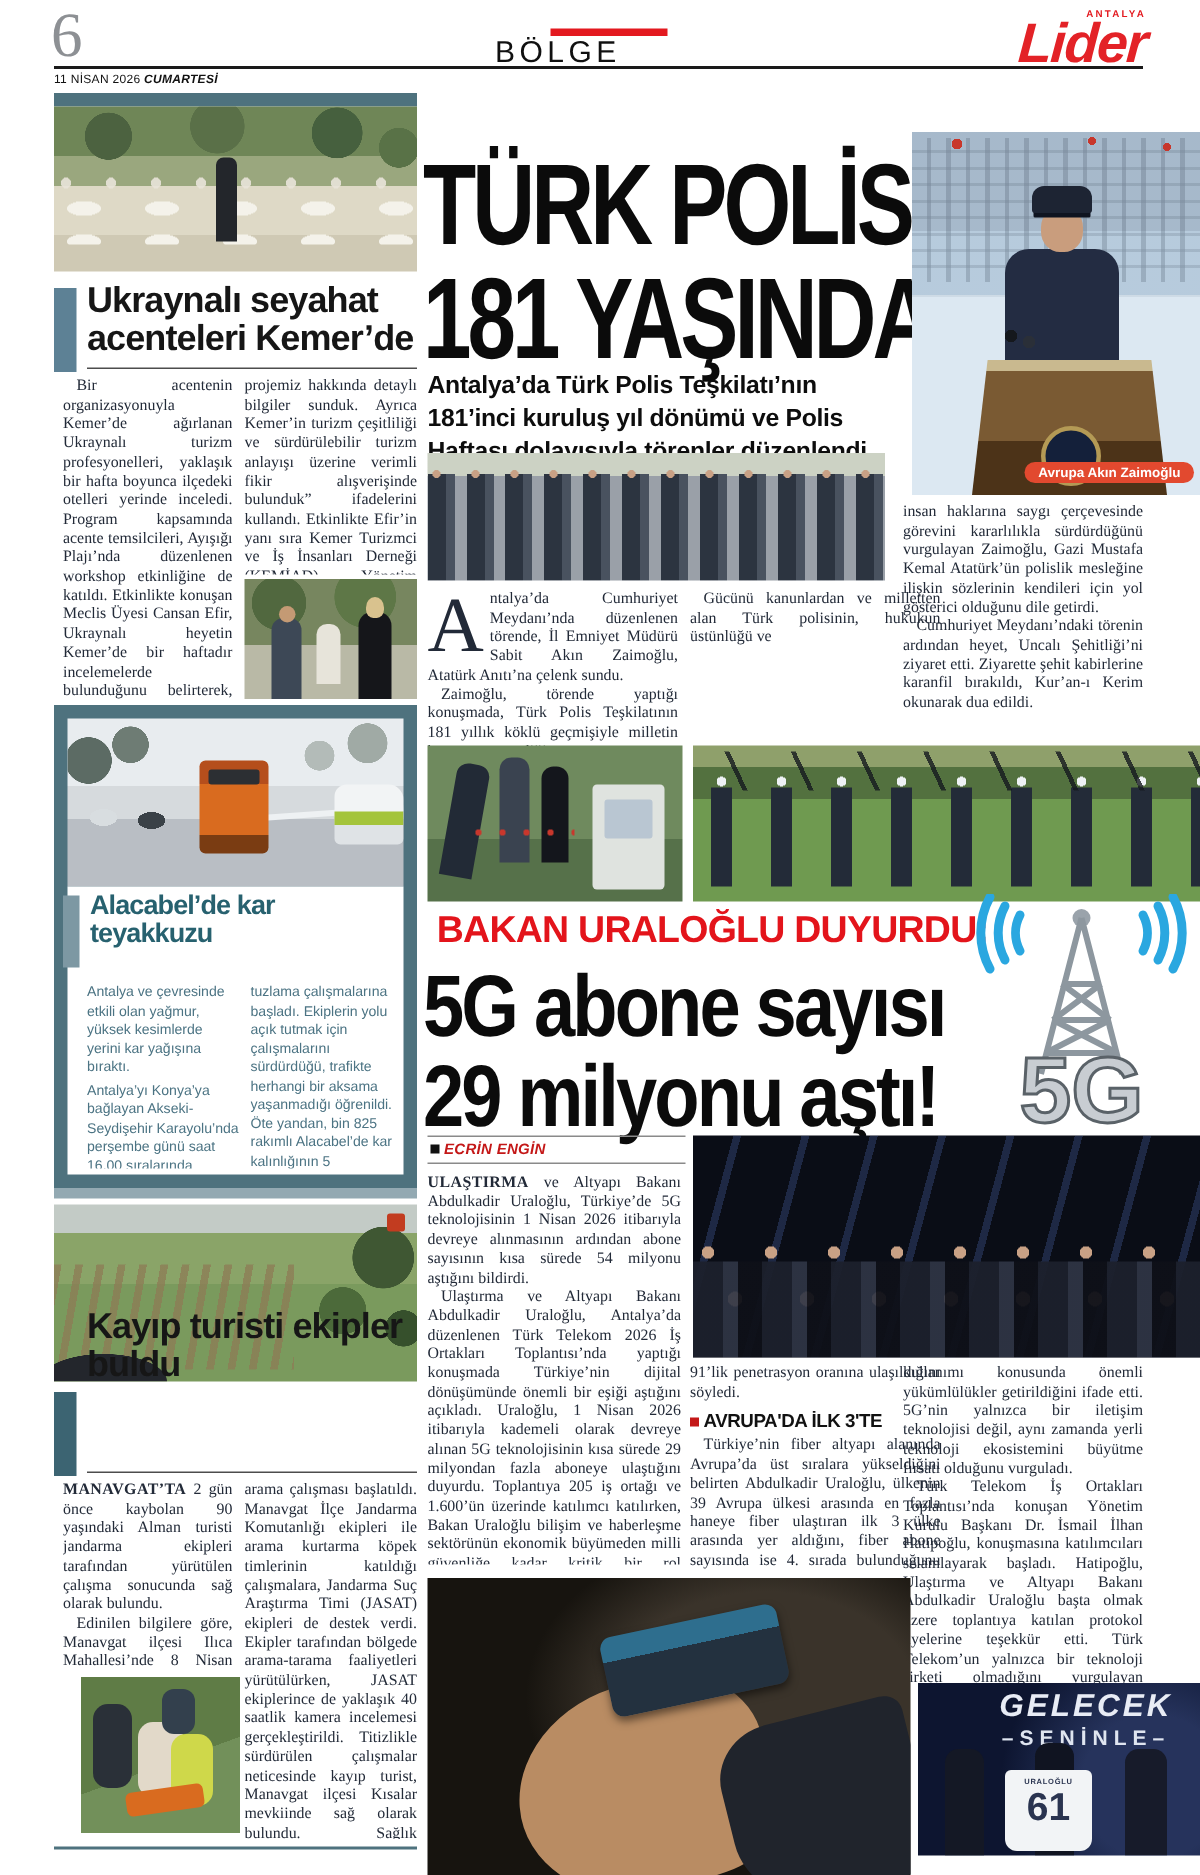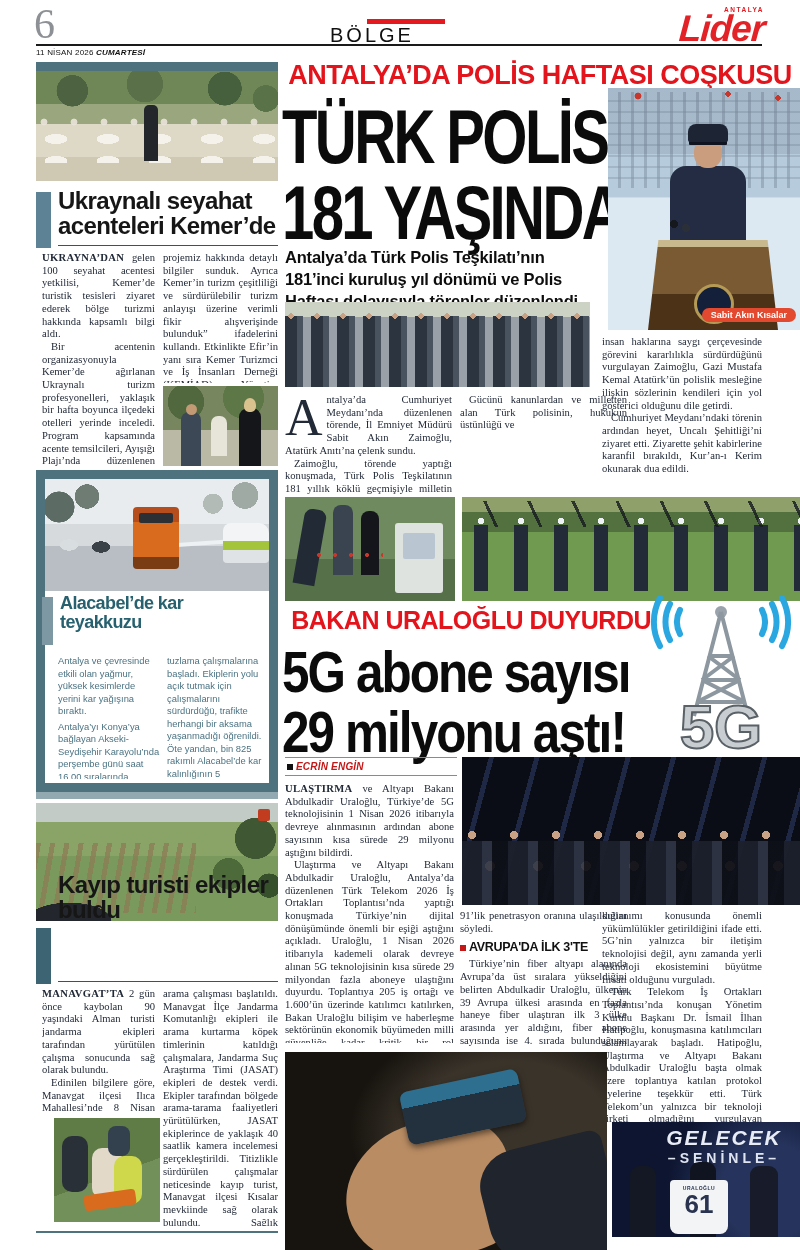--- a/index.html
+++ b/index.html
@@ -87,21 +87,20 @@
          background-size:52px 22px;background-repeat:repeat;"></div>
     <div class="fig-child" style="left:108px;top:34px;width:14px;height:56px;background:#23262b;border-radius:5px 5px 0 0;"></div>
     <div class="fig-child" style="left:0;top:44px;width:100%;height:18px;
          background:radial-gradient(circle 5px at 8px 7px,#e9e4da 70%,transparent 71%);
          background-size:30px 16px;background-repeat:repeat-x;opacity:.9;"></div>
   </div>
   <div class="accent" style="left:36px;top:192px;width:15px;height:56px;background:#5d8195;"></div>
   <div class="sec-title" style="left:58px;top:188px;width:222px;">Ukraynalı seyahat acenteleri Kemer’de</div>
   <div class="title-rule" style="left:58px;top:245px;width:220px;"></div>
   <div class="abs serif" style="left:42px;top:252px;width:113px;height:216px;">
-    <p><span class="lead">UKRAYNA’DAN</span><span> gelen 100 seyahat acentesi yetkilisi, Kemer’de turistik tesisleri ziyaret ederek bölge turizmi hakkında kapsamlı bilgi aldı.</span></p>
     <p class="ind">Bir acentenin organizasyonuyla Kemer’de ağırlanan Ukraynalı turizm profesyonelleri, yaklaşık bir hafta boyunca ilçedeki otelleri yerinde inceledi. Program kapsamında acente temsilcileri, Ayışığı Plajı’nda düzenlenen workshop etkinliğine de katıldı. Etkinlikte konuşan Meclis Üyesi Cansan Efir, Ukraynalı heyetin Kemer’de bir haftadır incelemelerde bulunduğunu belirterek, “Bugün Qualista Beach’te kendilerini ağırlıyoruz. VisitKemer</p>
   </div>
   <div class="abs serif" style="left:163px;top:252px;width:115px;height:131px;">
     <p>projemiz hakkında detaylı bilgiler sunduk. Ayrıca Kemer’in turizm çeşitliliği ve sürdürülebilir turizm anlayışı üzerine verimli fikir alışverişinde bulunduk” ifadelerini kullandı. Etkinlikte Efir’in yanı sıra Kemer Turizmci ve İş İnsanları Derneği (KEMİAD) Yönetim Kurulu Üyesi İsmail Kıyar ile çok sayıda Ukraynalı acente yetkilisi yer aldı.</p>
 
   </div>
   <div class="photo" style="left:163px;top:386px;width:115px;height:80px;
               background:radial-gradient(circle 30px at 20% 20%,#51683f 60%,transparent 61%),
                          radial-gradient(circle 34px at 70% 15%,#5e7747 60%,transparent 61%),
                          linear-gradient(180deg,#77865f 0 55%,#b9b9a6 55% 100%);">
@@ -168,21 +167,20 @@
     <div class="fig-child" style="left:8px;top:18px;width:26px;height:56px;background:#2a3038;border-radius:10px;"></div>
     <div class="fig-child" style="left:54px;top:8px;width:22px;height:30px;background:#33404d;border-radius:8px;"></div>
     <div class="fig-child" style="left:30px;top:74px;width:52px;height:16px;background:#d96b1f;border-radius:4px;transform:rotate(-8deg);"></div>
   </div>
   <div class="abs serif" style="left:163px;top:988px;width:115px;height:238px;">
     <p>arama çalışması başlatıldı. Manavgat İlçe Jandarma Komutanlığı ekipleri ile arama kurtarma köpek timlerinin katıldığı çalışmalara, Jandarma Suç Araştırma Timi (JASAT) ekipleri de destek verdi. Ekipler tarafından bölgede arama-tarama faaliyetleri yürütülürken, JASAT ekiplerince de yaklaşık 40 saatlik kamera incelemesi gerçekleştirildi. Titizlikle sürdürülen çalışmalar neticesinde kayıp turist, Manavgat ilçesi Kısalar mevkiinde sağ olarak bulundu. Sağlık durumunun kontrol altına alınması amacıyla Manavgat Devlet Hastanesi’ne sevk edilen turistin hayati tehlikesinin bulunduğu öğrenildi.</p>
 
   </div>
   <div class="abs" style="left:36px;top:1231px;width:242px;height:2px;background:#4e727e;"></div>
 
-  <div class="kicker" style="left:285px;top:60px;width:510px;font-size:27px;">ANTALYA’DA POLİS HAFTASI COŞKUSU</div>
   <div class="mega" style="left:282px;top:92px;font-size:66px;transform:scale(0.88,1.16);">TÜRK POLİSİ</div>
   <div class="mega" style="left:282px;top:168px;font-size:66px;transform:scale(0.88,1.16);">181 YAŞINDA</div>
 
   <div class="photo" style="left:608px;top:88px;width:192px;height:242px;
               background:linear-gradient(180deg,#b9d0e4 0 45%,#dce8f2 45% 100%);">
     <div class="fig-child" style="left:0;top:0;width:100%;height:110px;
          background:linear-gradient(180deg,rgba(148,162,178,.9) 0 60%,rgba(178,192,206,.6) 60% 100%);
          -webkit-mask-image:linear-gradient(#000,#000);opacity:.55;"></div>
     <div class="fig-child" style="left:0;top:4px;width:100%;height:96px;
          background:repeating-linear-gradient(90deg,transparent 0 10px,rgba(70,84,100,.5) 10px 13px),
@@ -194,21 +192,21 @@
     <div class="fig-child" style="left:62px;top:78px;width:76px;height:92px;background:#232c42;border-radius:16px 16px 0 0;"></div>
     <div class="fig-child" style="left:86px;top:50px;width:28px;height:30px;background:#c99d7d;border-radius:45%;"></div>
     <div class="fig-child" style="left:80px;top:36px;width:40px;height:18px;background:#1d2433;border-radius:8px 8px 2px 2px;box-shadow:0 4px 0 -1px #0f1420;"></div>
     <div class="fig-child" style="left:58px;top:128px;width:30px;height:26px;
          background:radial-gradient(circle 6px at 8px 8px,#15181d 70%,transparent 71%),
                     radial-gradient(circle 6px at 20px 12px,#2a2f38 70%,transparent 71%);"></div>
     <div class="fig-child" style="left:40px;top:152px;width:130px;height:90px;
          background:linear-gradient(180deg,#c9b98f 0 8%,#7a5a33 8% 60%,#4c3318 60% 100%);
          clip-path:polygon(8% 0,92% 0,100% 100%,0 100%);"></div>
     <div class="fig-child" style="left:86px;top:196px;width:34px;height:34px;background:#14203a;border:3px solid #b49a55;border-radius:50%;"></div>
-    <div class="caption-pill" style="right:4px;bottom:8px;">Sabit Akın Kısalar</div>
+    <div class="caption-pill" style="right:4px;bottom:8px;">Avrupa Akın Zaimoğlu</div>
   </div>
 
   <div class="subhead" style="left:285px;top:247px;width:320px;">Antalya’da Türk Polis Teşkilatı’nın 181’inci kuruluş yıl dönümü ve Polis Haftası dolayısıyla törenler düzenlendi.</div>
 
   <div class="photo" style="left:285px;top:302px;width:305px;height:85px;
               background:linear-gradient(180deg,#ccd2c4 0 18%,#9aa0a8 18% 100%);">
     <div class="fig-child" style="left:0;top:14px;width:100%;height:71px;
          background:repeating-linear-gradient(90deg,#2c3440 0 12px,#49525f 12px 18px,transparent 18px 26px);"></div>
     <div class="fig-child" style="left:0;top:8px;width:100%;height:12px;
          background:radial-gradient(circle 4px at 6px 6px,#c9a185 70%,transparent 71%);
@@ -284,21 +282,21 @@
          background:radial-gradient(circle 6px at 10px 8px,#c9a185 70%,transparent 71%);
          background-size:42px 16px;background-repeat:repeat-x;"></div>
     <div class="fig-child" style="left:16px;top:100px;width:100%;height:18px;
          background:radial-gradient(circle 7px at 12px 9px,#bd9478 70%,transparent 71%);
          background-size:48px 18px;background-repeat:repeat-x;"></div>
     <div class="fig-child" style="left:0;top:84px;width:100%;height:64px;
          background:repeating-linear-gradient(90deg,rgba(28,32,44,.95) 0 20px,rgba(48,54,70,.9) 20px 30px,rgba(14,16,24,.95) 30px 46px);"></div>
   </div>
 
   <div class="abs serif" style="left:285px;top:783px;width:169px;height:260px;">
-    <p><span class="lead">ULAŞTIRMA</span><span> ve Altyapı Bakanı Abdulkadir Uraloğlu, Türkiye’de 5G teknolojisinin 1 Nisan 2026 itibarıyla devreye alınmasının ardından abone sayısının kısa sürede 29 milyonu aştığını bildirdi.</span></p>
+    <p><span class="lead">ULAŞTIRMA</span><span> ve Altyapı Bakanı Abdulkadir Uraloğlu, Türkiye’de 5G teknolojisinin 1 Nisan 2026 itibarıyla devreye alınmasının ardından abone sayısının kısa sürede 54 milyonu aştığını bildirdi.</span></p>
     <p class="ind">Ulaştırma ve Altyapı Bakanı Abdulkadir Uraloğlu, Antalya’da düzenlenen Türk Telekom 2026 İş Ortakları Toplantısı’nda yaptığı konuşmada Türkiye’nin dijital dönüşümünde önemli bir eşiği aştığını açıkladı. Uraloğlu, 1 Nisan 2026 itibarıyla kademeli olarak devreye alınan 5G teknolojisinin kısa sürede 29 milyondan fazla aboneye ulaştığını duyurdu. Toplantıya 205 iş ortağı ve 1.600’ün üzerinde katılımcı katılırken, Bakan Uraloğlu bilişim ve haberleşme sektörünün ekonomik büyümeden milli güvenliğe kadar kritik bir rol oynadığını vurguladı.</p>
 
   </div>
   <div class="abs serif" style="left:460px;top:910px;width:167px;height:138px;">
     <p>91’lik penetrasyon oranına ulaşıldığını söyledi.</p>
     <div class="news-sub"><span class="sq red"></span><span>AVRUPA'DA İLK 3'TE</span></div>
     <p class="ind">Türkiye’nin fiber altyapı alanında Avrupa’da üst sıralara yükseldiğini belirten Abdulkadir Uraloğlu, ülkenin 39 Avrupa ülkesi arasında en fazla haneye fiber ulaştıran ilk 3 ülke arasında yer aldığını, fiber abone sayısında ise 4. sırada bulunduğunu söyledi. 5G ihalesiyle toplam 3,5 milyar dolarlık gelir elde edildiğini açıklayan Uraloğlu, operatörlere yerli ve milli ürün</p>
   </div>
   <div class="abs serif" style="left:602px;top:910px;width:160px;height:212px;">
     <p>kullanımı konusunda önemli yükümlülükler getirildiğini ifade etti. 5G’nin yalnızca bir iletişim teknolojisi değil, aynı zamanda yerli teknoloji ekosistemini büyütme fırsatı olduğunu vurguladı.</p>

